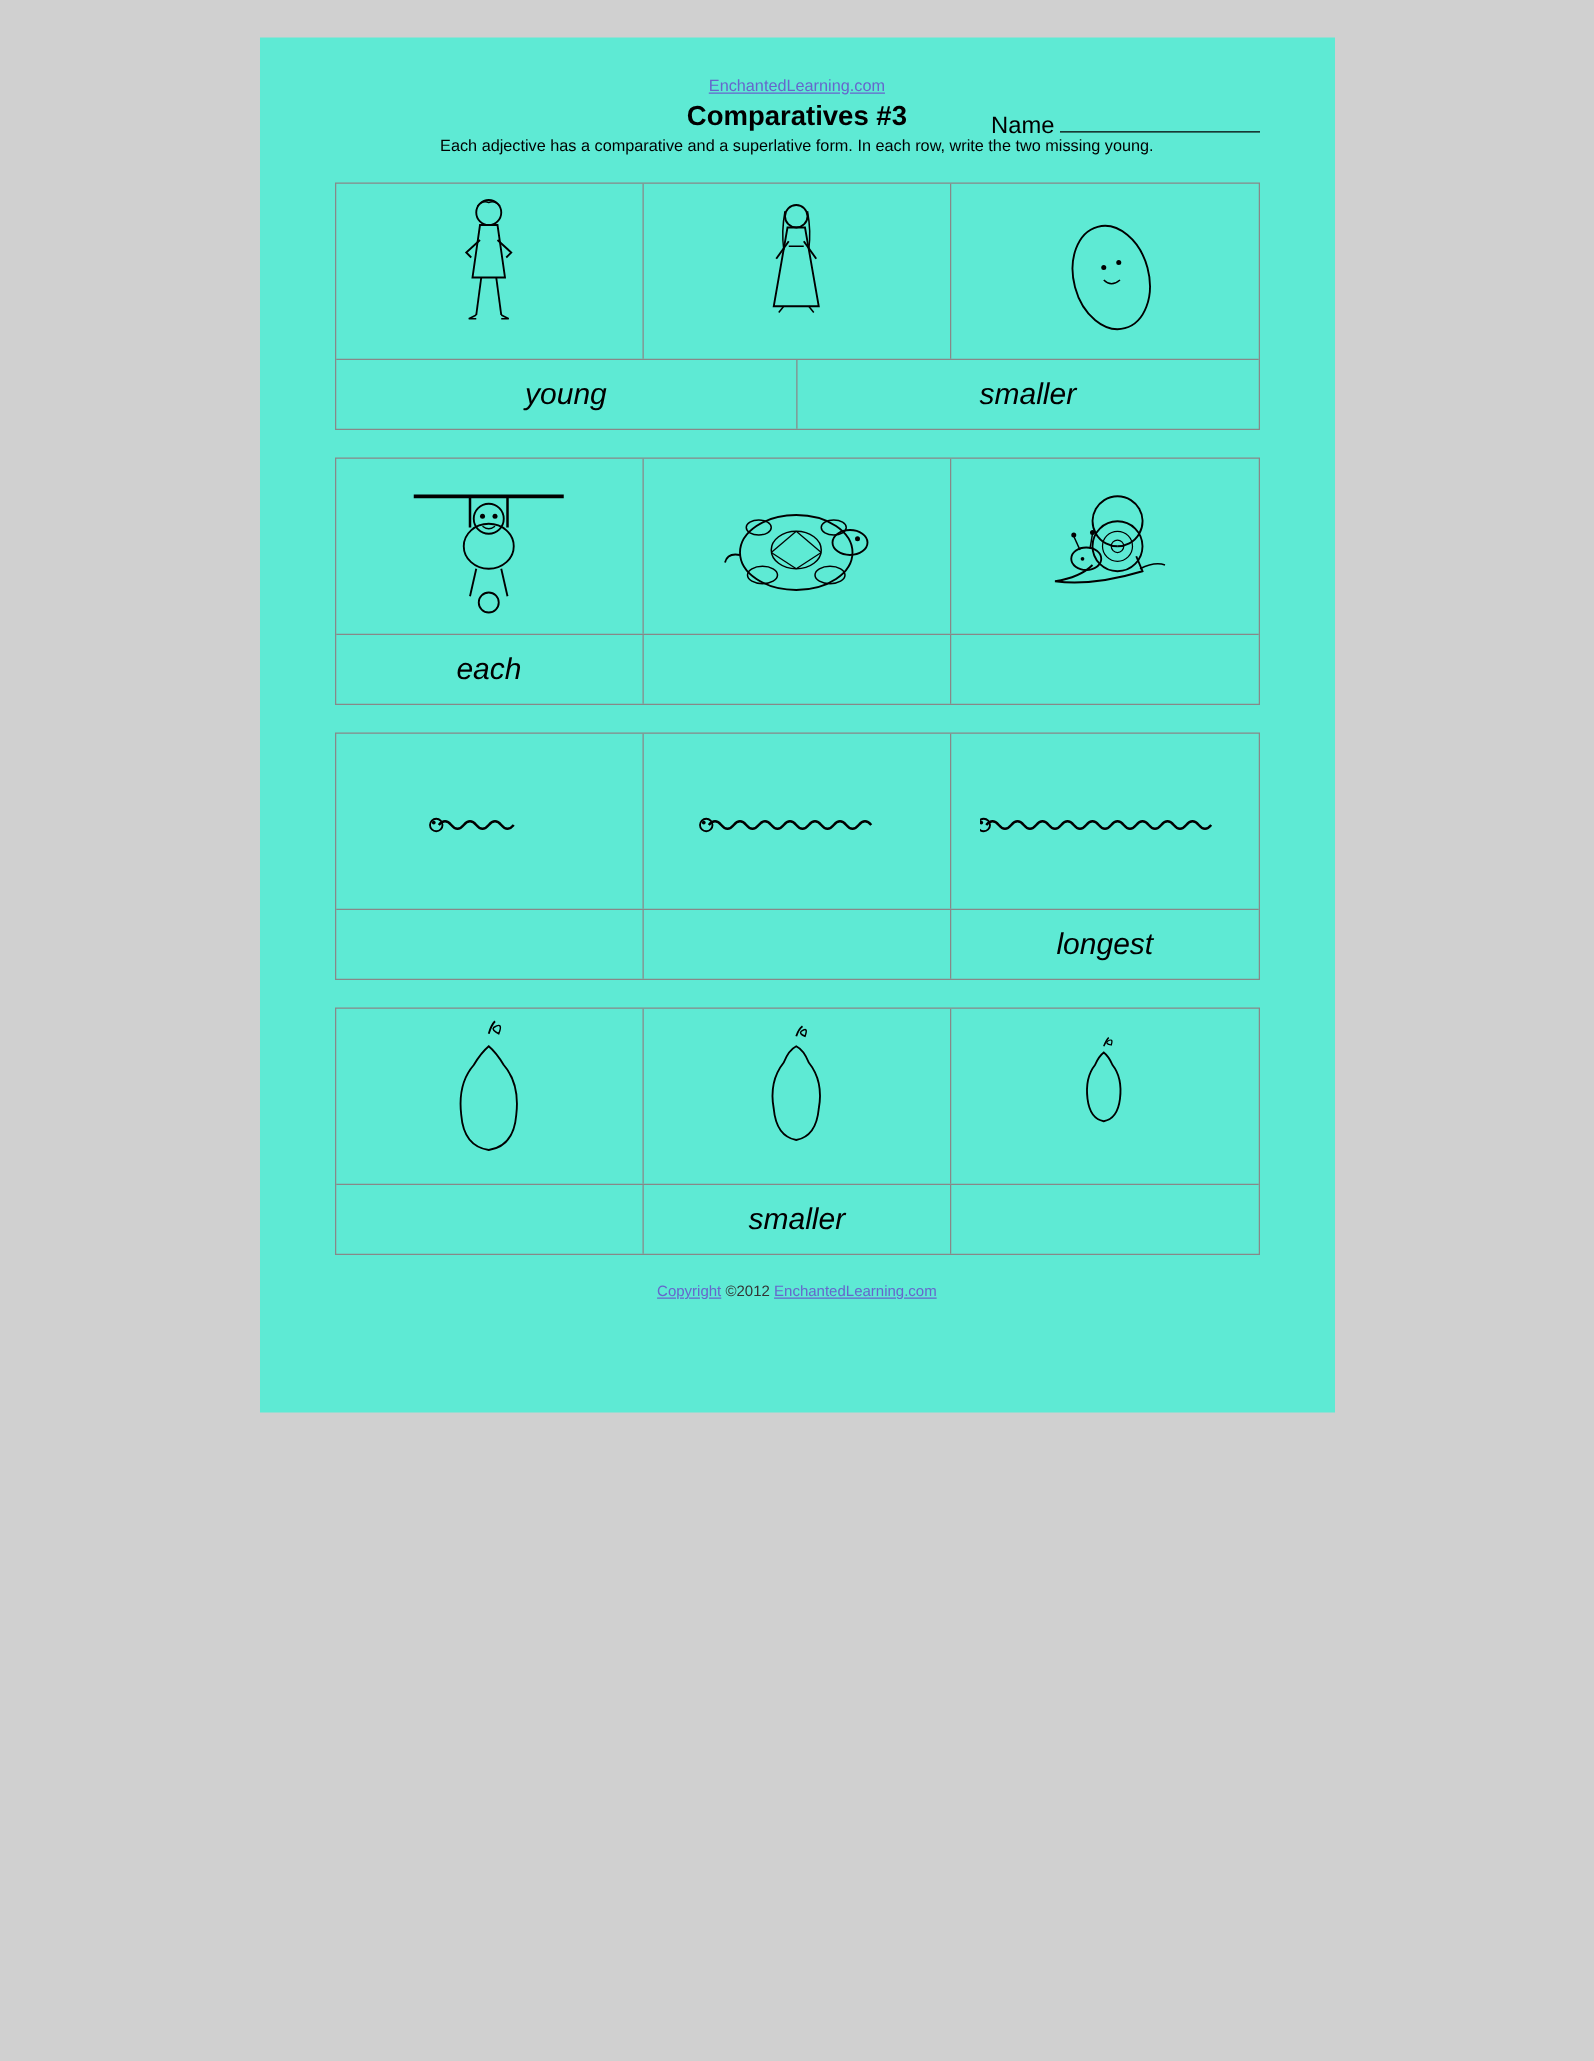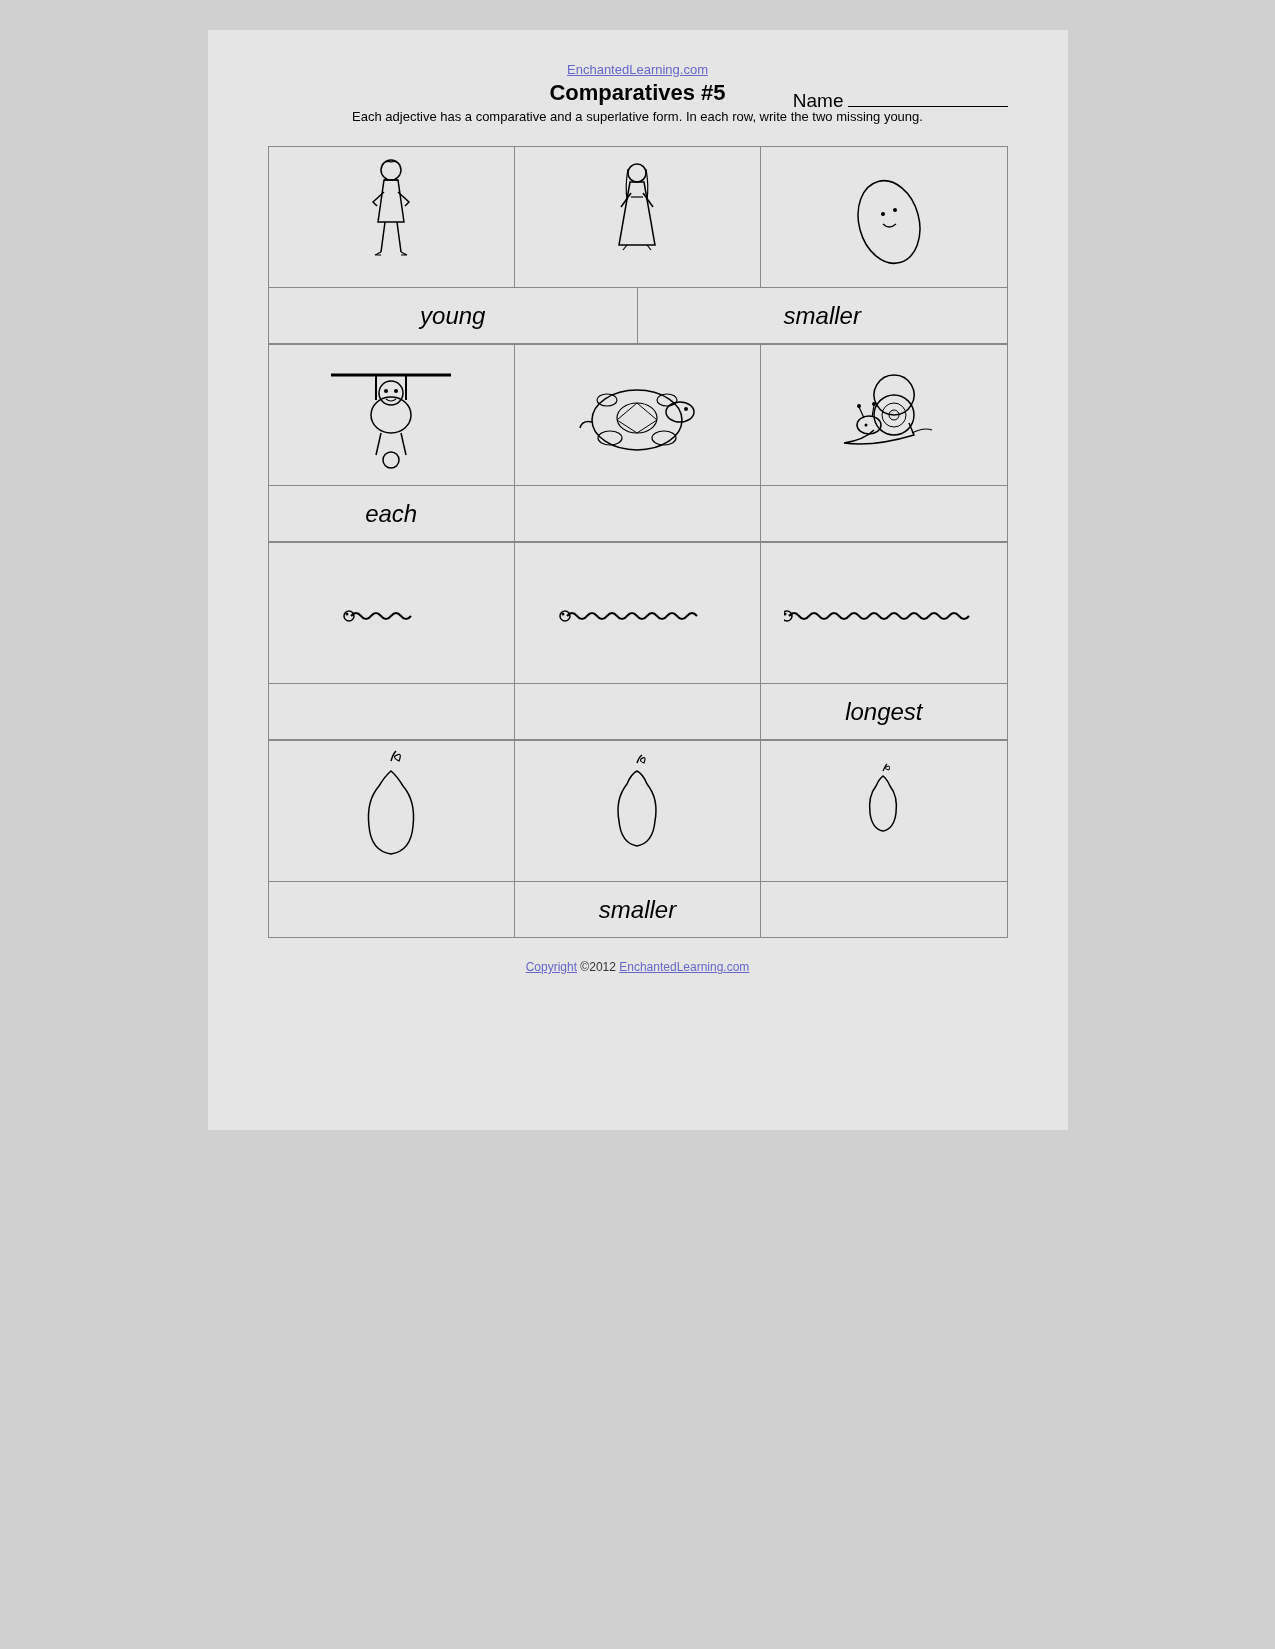--- a/index.html
+++ b/index.html
@@ -7,21 +7,21 @@
       background: #d0d0d0;
       display: flex;
       justify-content: center;
       align-items: flex-start;
       min-height: 100vh;
       font-family: Arial, sans-serif;
     }
     .page {
       width: 860px;
       min-height: 1100px;
-      background: #e5e5e5;
+      background: #5eead4;
       margin: 30px auto;
       padding: 30px 60px 40px 60px;
       position: relative;
     }
     .header {
       text-align: center;
       margin-bottom: 10px;
     }
     .site-link {
       color: #6666cc;
@@ -48,20 +48,21 @@
       display: inline-block;
       border-bottom: 1.5px solid #000;
       width: 160px;
       margin-left: 4px;
     }
     .worksheet {
       margin-top: 20px;
     }
     .section {
       border: 1.5px solid #888;
+      margin-bottom: 22px;
       width: 100%;
     }
     .img-row {
       display: flex;
       border-bottom: 1.5px solid #888;
     }
     .img-cell {
       flex: 1;
       border-right: 1.5px solid #888;
       height: 140px;
@@ -105,21 +106,21 @@
   </style>
 </head>
 <body>
 
 <div class="page">
 
   <div class="header">
     <div>
       <a class="site-link">EnchantedLearning.com</a>
     </div>
-    <div class="title">Comparatives #5</div>
+    <div class="title">Comparatives #3</div>
     <div class="subtitle">Each adjective has a comparative and a superlative form. In each row, write the two missing young.</div>
   </div>
 
   <div class="name-field">
     <span>Name</span><span class="name-line"></span>
   </div>
 
   <div class="worksheet">
 
     <div class="section">

